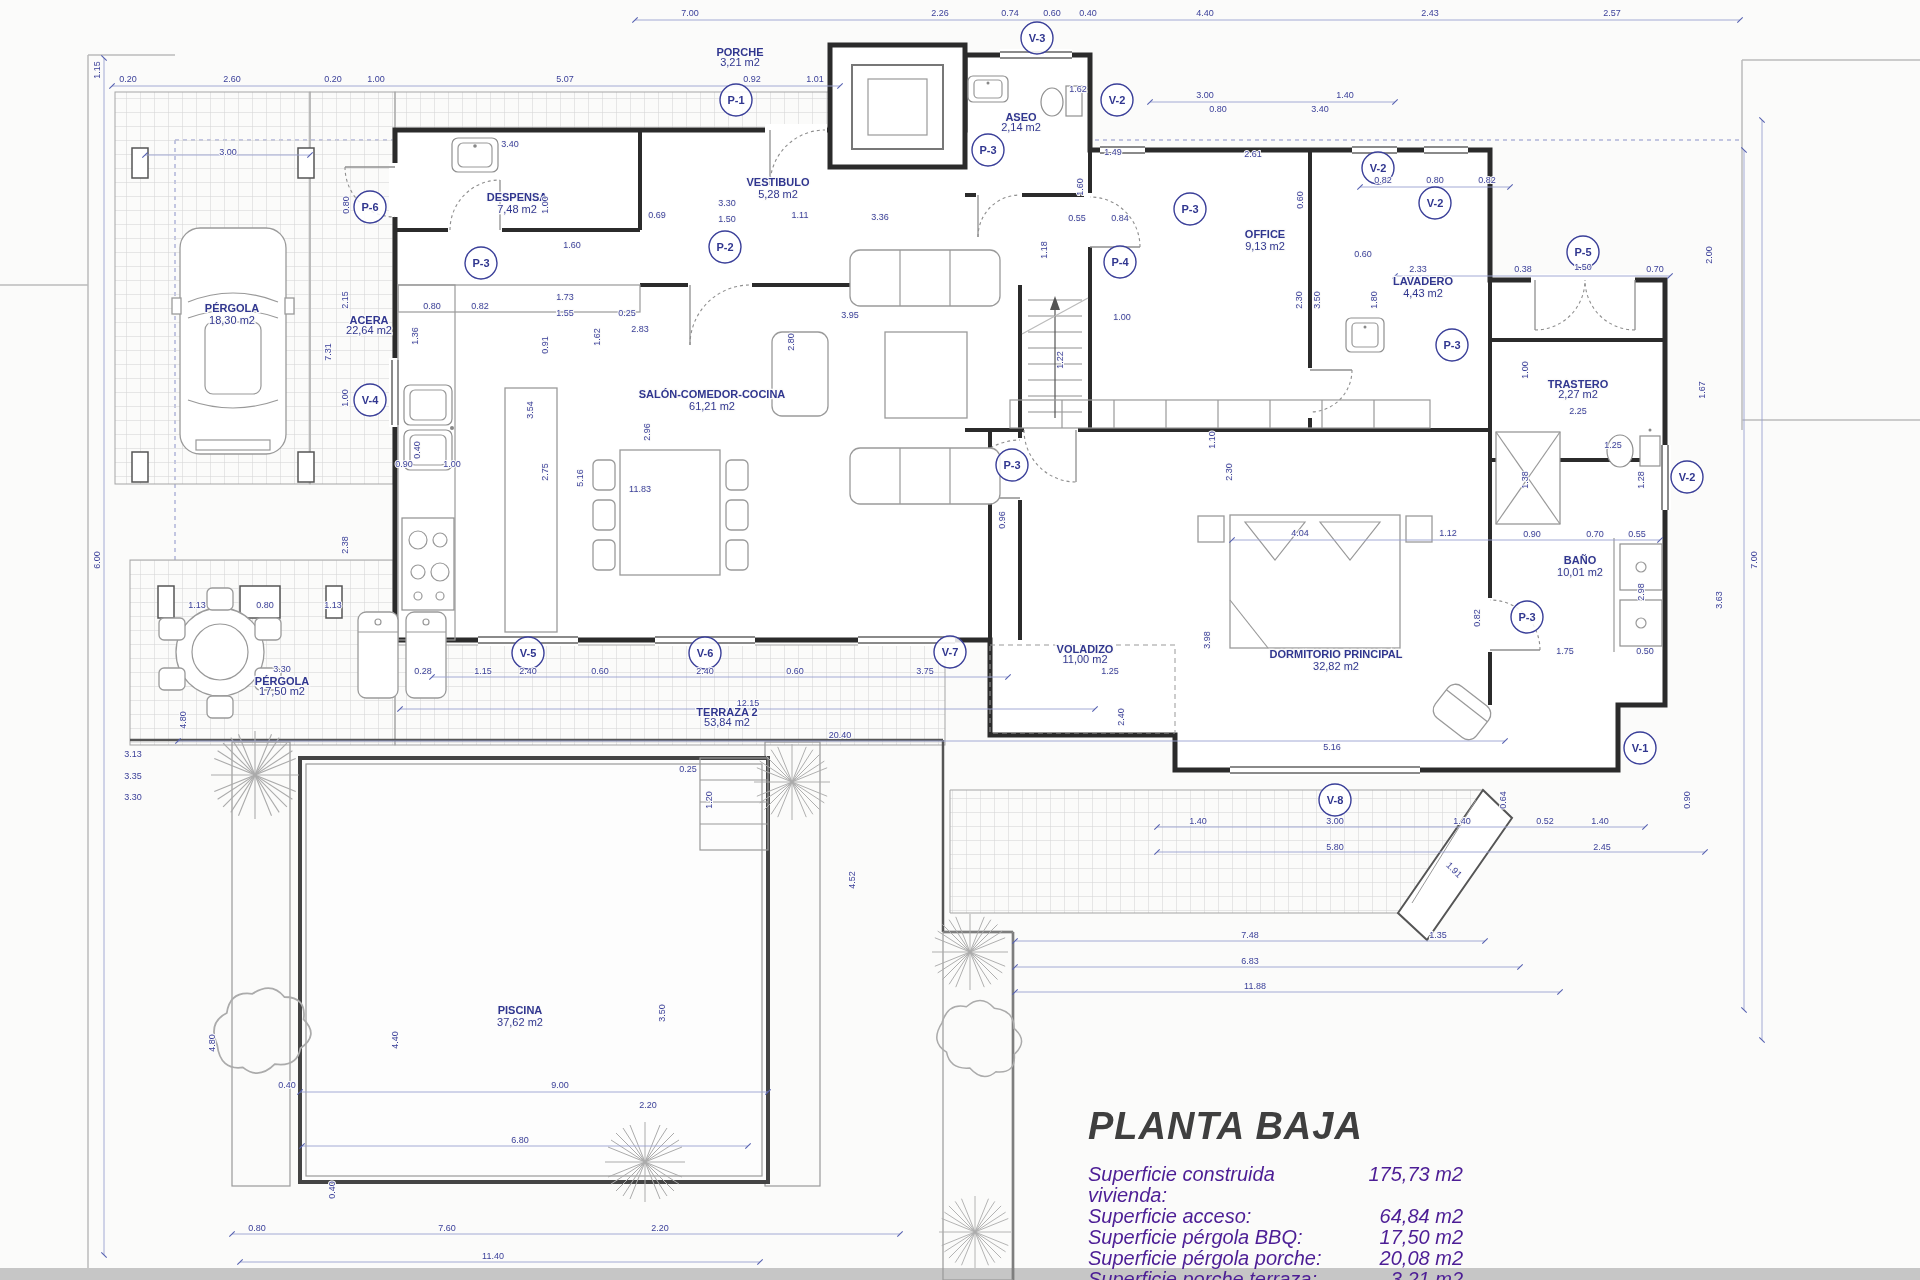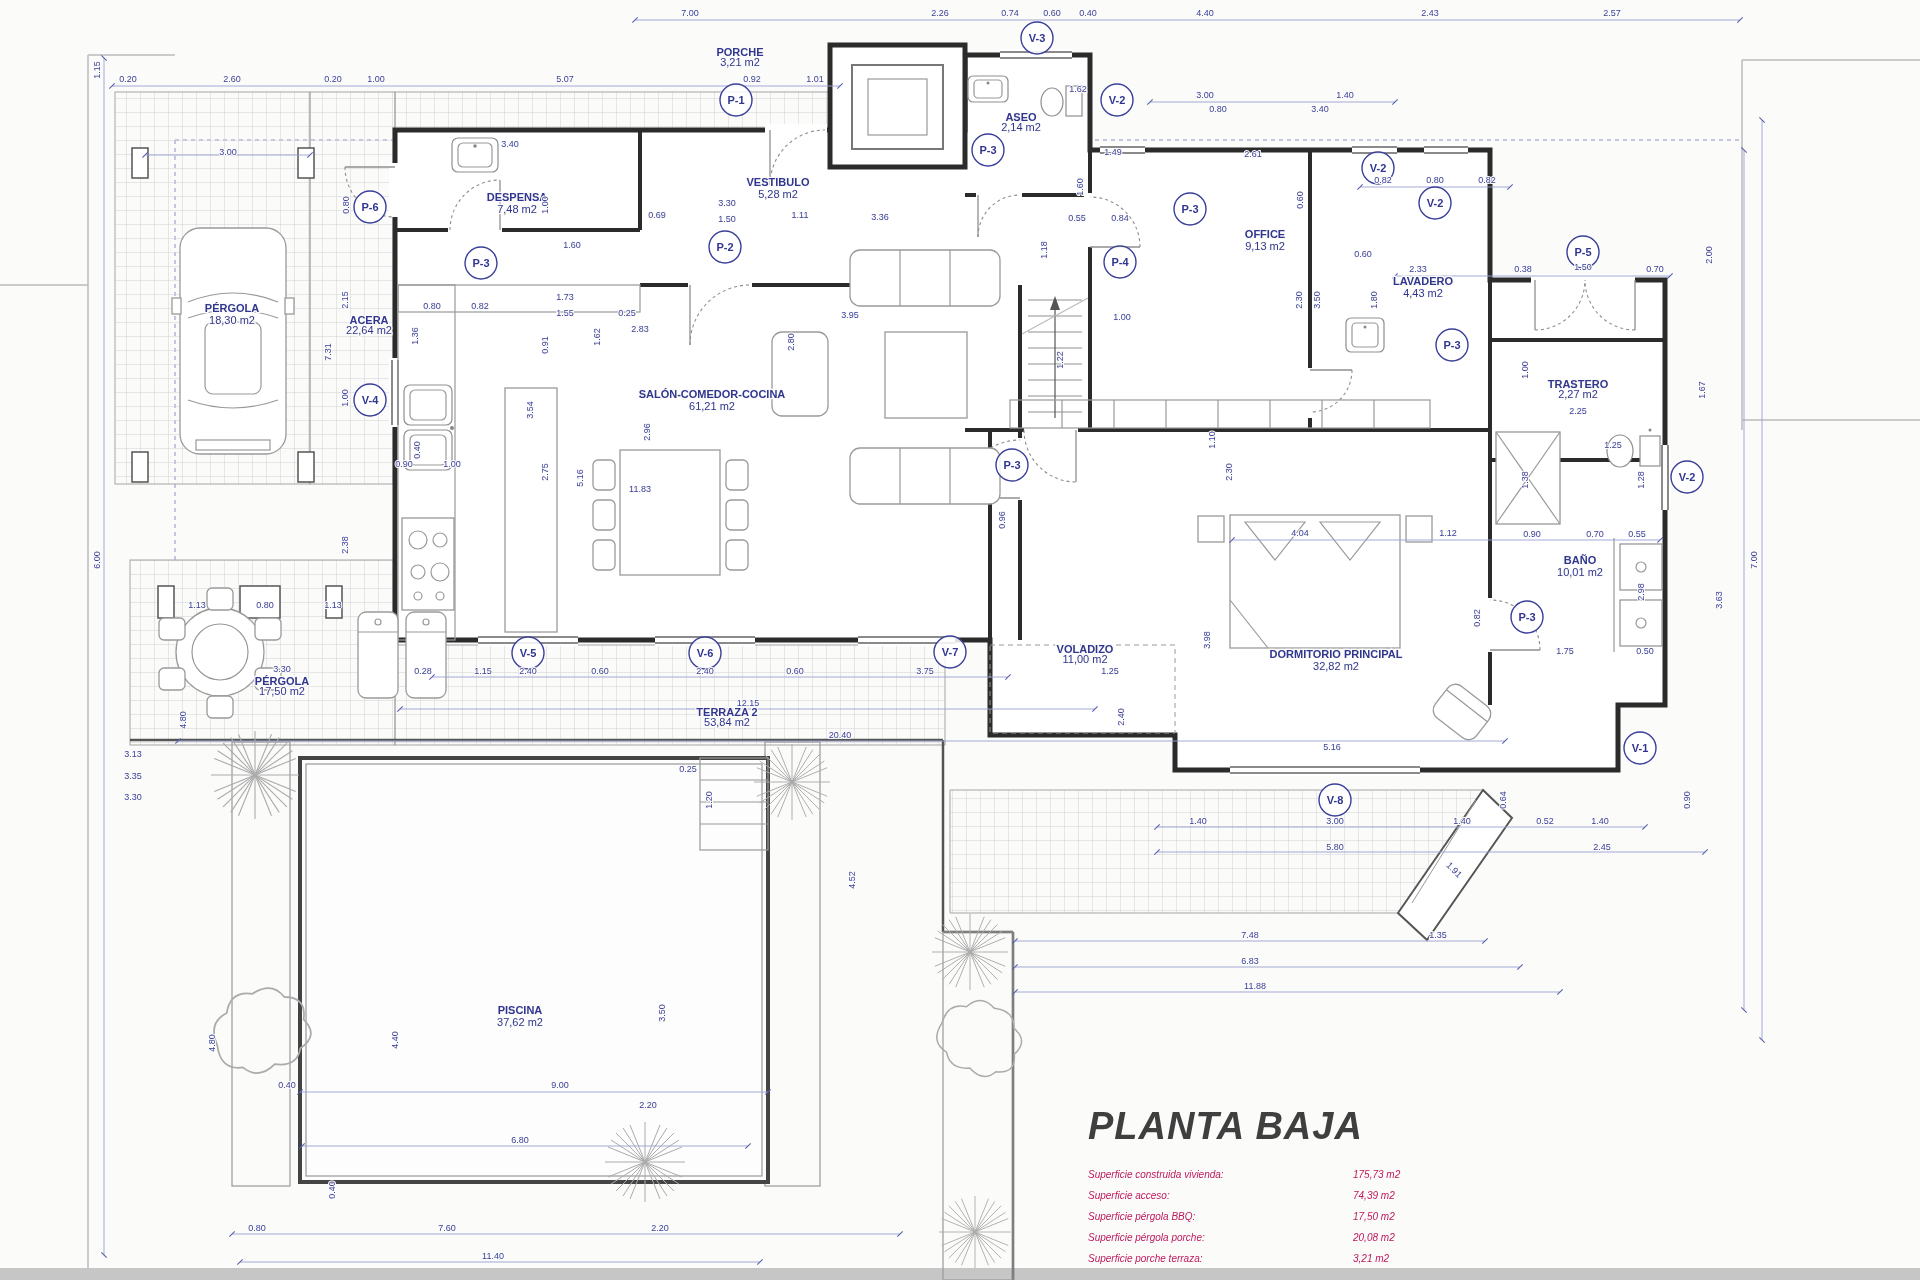--- a/index.html
+++ b/index.html
@@ -20,23 +20,23 @@
   .fixt{stroke:#8f8f8f;stroke-width:1.2;fill:#ffffff;}
   .win{stroke:#8a8a8a;stroke-width:2;}
   .arc{stroke:#8f8f8f;stroke-width:1.1;fill:none;stroke-dasharray:3 3;}
   .leaf{stroke:#8f8f8f;stroke-width:1.3;}
   .dimline{stroke:#99a0d0;stroke-width:.9;}
   .dotted{stroke:#8a91c8;stroke-width:1;stroke-dasharray:4 4;fill:none;}
   .deck{stroke:#555;stroke-width:2.5;fill:none;}
   .bound{stroke:#bbb;stroke-width:1.5;}
   #titleblock{position:absolute;left:1088px;top:1105px;width:430px;font-style:italic;}
   #tb-title{font-size:38px;color:#3f3f3f;font-weight:bold;letter-spacing:1px;margin:0 0 16px 0;}
-  .tb-row{font-size:10px;color:#be185d;line-height:21px;display:flex;}
+  .tb-row{font-size:20px;color:#4c1d95;line-height:21px;display:flex;}
   .tb-label{width:265px;}
-  .tb-value{width:110px;text-align:left;}
+  .tb-value{width:110px;text-align:right;}
 </style>
 </head>
 <body>
 
 <div class="stage">
 <svg width="1920" height="1280" viewBox="0 0 1920 1280">
   <defs>
     <pattern id="tile" width="14" height="14" patternUnits="userSpaceOnUse">
       <path d="M14,0 H0 V14" fill="none" stroke="#d2d2d2" stroke-width="1"></path>
     </pattern>
@@ -686,21 +686,21 @@
 
 <div id="titleblock">
   <div id="tb-title">PLANTA BAJA</div>
   <div id="tb-rows">
         <div class="tb-row">
           <span class="tb-label">Superficie construida vivienda:</span>
           <span class="tb-value">175,73 m2</span>
         </div>
         <div class="tb-row">
           <span class="tb-label">Superficie acceso:</span>
-          <span class="tb-value">74,39 m2</span>
+          <span class="tb-value">64,84 m2</span>
         </div>
         <div class="tb-row">
           <span class="tb-label">Superficie pérgola BBQ:</span>
           <span class="tb-value">17,50 m2</span>
         </div>
         <div class="tb-row">
           <span class="tb-label">Superficie pérgola porche:</span>
           <span class="tb-value">20,08 m2</span>
         </div>
         <div class="tb-row">

